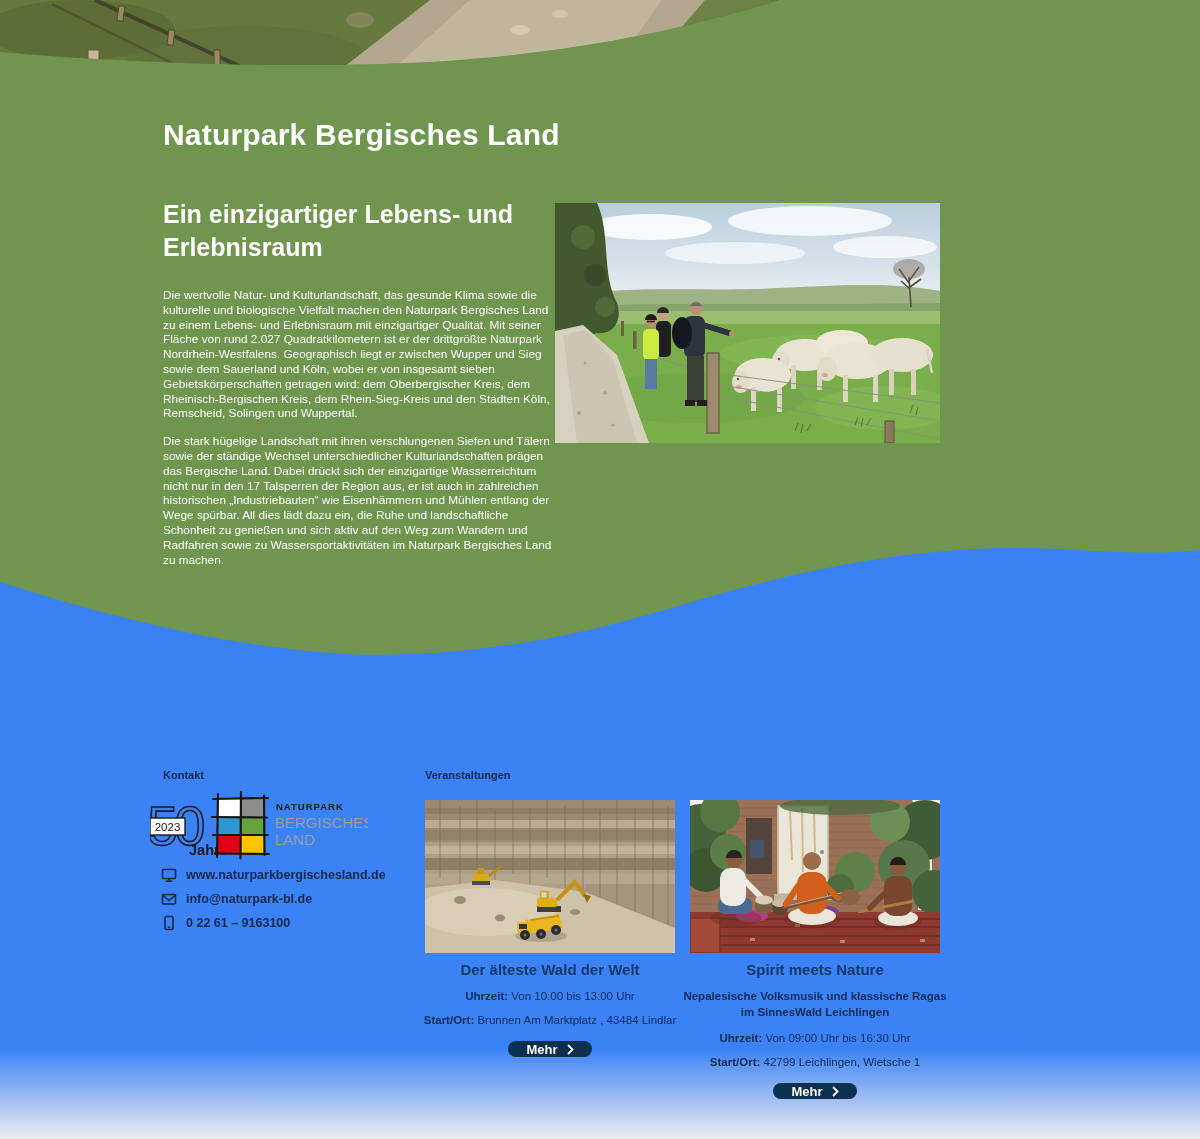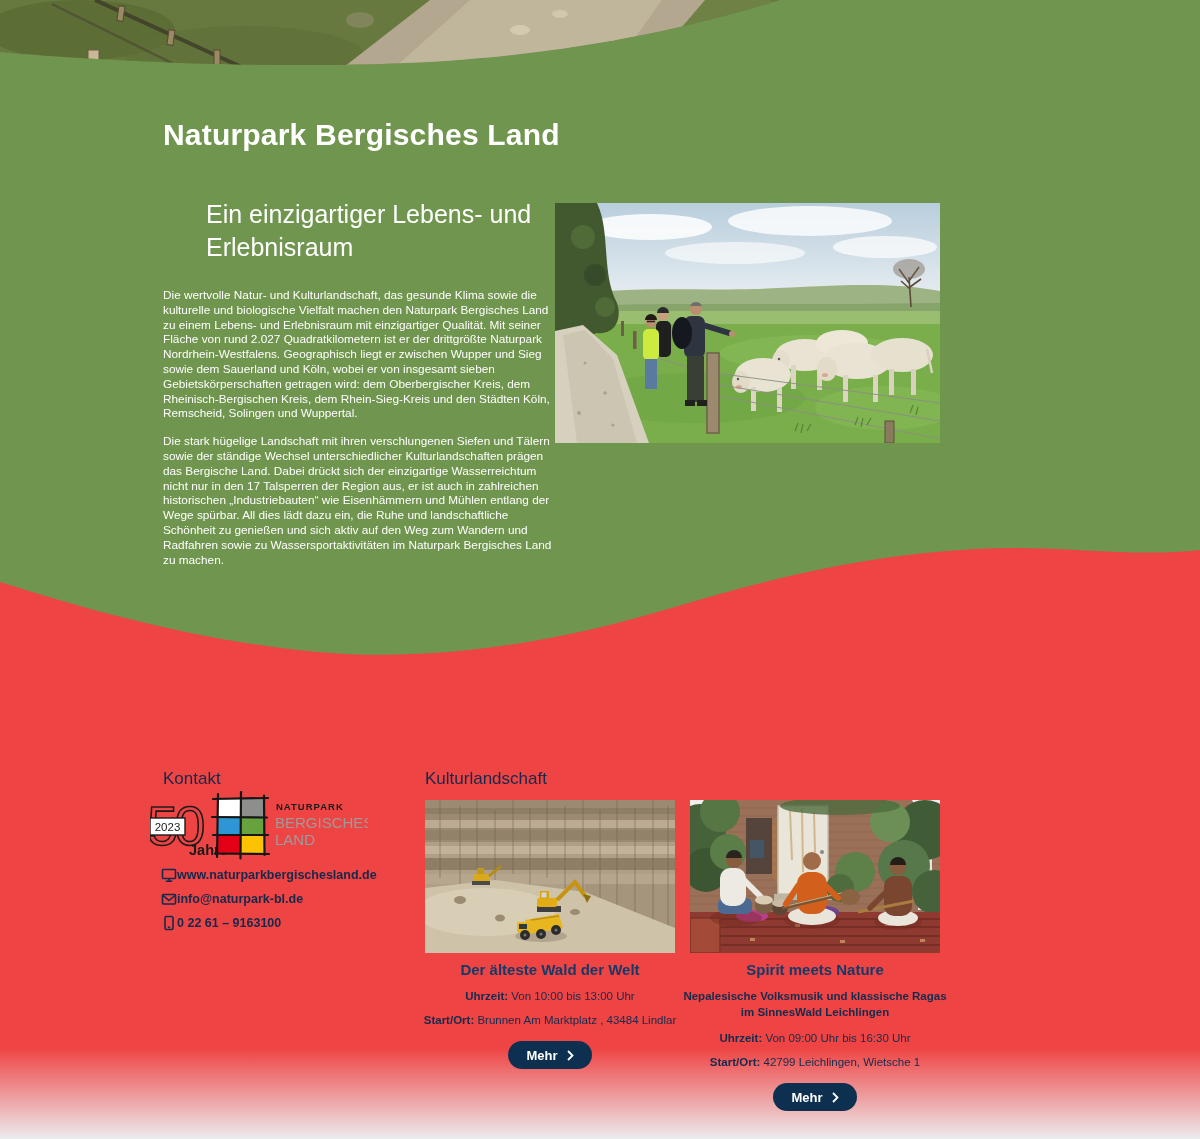--- a/index.html
+++ b/index.html
@@ -1,49 +1,49 @@
 <!DOCTYPE html>
 <html><head>
 <meta charset="utf-8">
 <style>
   * { margin:0; padding:0; box-sizing:border-box; }
   body { background:#fff; font-family:"Liberation Sans", sans-serif; }
-  .page { position:relative; width:1200px; height:1139px; background:#ef4444; overflow:hidden; margin:0 auto;padding-left:24px; }
+  .page { position:relative; width:1200px; height:1139px; background:#3b82f6; overflow:hidden; margin:0 auto;padding-left:24px; }
 
   
   .green-block { position:absolute; top:0; left:0; width:1200px; height:541px; background:#70954E; }
   .wave-bottom { position:absolute; top:540px; left:0; width:1200px; height:120px; }
   .hero-photo  { position:absolute; top:0; left:0; width:780px; height:70px; }
   .hero-title  { position:absolute; left:163px; top:118px; font-size:30px; font-weight:bold; color:#ffffff; letter-spacing:.2px; }
-  .hero-heading{ position:absolute; left:163px; top:198px; width:430px; font-size:25px; line-height:33px; font-weight:normal; color:#ffffff;margin-left:43px; }
+  .hero-heading{ position:absolute; left:163px; top:198px; width:430px; font-size:25px; line-height:33px; font-weight:bold; color:#ffffff; }
   .hero-copy   { position:absolute; left:163px; top:288px; width:392px; color:#ffffff; font-size:11.8px; line-height:14.8px; }
   .hero-copy p { margin:0 0 13px 0; }
   .cows-photo  { position:absolute; left:555px; top:203px; width:385px; height:240px; }
 
   
   .bottom-fade { position:absolute; left:0; top:1048px; width:1200px; height:91px;
                  background:linear-gradient(180deg, rgba(236,236,238,0), #ECECEE); }
-  .kontakt-heading, .events-heading { position:absolute; font-size:17px; font-weight:normal; color:#14294B; }
+  .kontakt-heading, .events-heading { position:absolute; font-size:11px; font-weight:bold; color:#14294B; }
   .kontakt-heading { left:163px; top:769px; }
   .events-heading  { left:425px; top:769px; }
   .logo { position:absolute; left:150px; top:791px; width:218px; height:70px; }
   .contact-links { position:absolute; left:161px; top:867px; display:flex; flex-direction:column; gap:8px; }
-  .contact-row { display:flex; align-items:center; cursor:pointer; }
+  .contact-row { display:flex; align-items:center; gap:9px; cursor:pointer; }
   .contact-row span { font-size:12.5px; font-weight:bold; color:#14294B; }
 
   .event-card { position:absolute; top:800px; width:250px; }
   .card-1 { left:425px; }
   .card-2 { left:690px; }
   .event-image { width:250px; height:153px; overflow:hidden; cursor:pointer; }
   .event-title { margin-top:8px; text-align:center; font-size:15px; font-weight:bold; color:#143A68; }
   .event-sub   { width:274px; margin:11px 0 0 -12px; text-align:center; font-size:11.5px; line-height:15.5px; font-weight:bold; color:#122C4F; }
   .event-row   { width:274px; margin:12px 0 0 -12px; text-align:center; font-size:11.5px; color:#122C4F; }
   .event-row .lbl { font-weight:bold; }
   .mehr-btn { display:flex; align-items:center; justify-content:center; gap:9px;
-              width:84px; height:28px; margin:15px auto 0; border:none; border-radius:17px;
+              width:84px; height:16px; margin:15px auto 0; border:none; border-radius:17px;
               background:#0D3051; color:#ffffff; font-family:"Liberation Sans",sans-serif;
               font-size:13px; font-weight:bold; cursor:pointer; }
 </style>
 </head>
 <body>
 
 <div class="page">
 
   <div class="green-block"></div>
 
@@ -232,21 +232,21 @@
     </div>
     <div class="contact-row">
       <svg width="16" height="16" viewBox="0 0 16 16">
         <rect x="4" y="1.5" width="8" height="13" rx="1.5" fill="none" stroke="#14294B" stroke-width="1.6"></rect>
         <line x1="6.8" y1="12.3" x2="9.2" y2="12.3" stroke="#14294B" stroke-width="1.6"></line>
       </svg>
       <span>0 22 61 – 9163100</span>
     </div>
   </div>
 
-  <h3 class="events-heading">Kulturlandschaft</h3>
+  <h3 class="events-heading">Veranstaltungen</h3>
 
   <div class="event-card card-1">
     <div class="event-image">
       <svg viewBox="0 0 250 153" width="250" height="153">
         <rect width="250" height="153" fill="#AF9F87"></rect>
         <rect width="250" height="42" fill="#9C8B72"></rect>
         <rect y="8" width="250" height="6" fill="#8A7A62" opacity=".8"></rect>
         <rect y="20" width="250" height="8" fill="#BCAB92"></rect>
         <rect y="30" width="250" height="10" fill="#93826A"></rect>
         <rect y="46" width="250" height="8" fill="#C3B29A"></rect>

